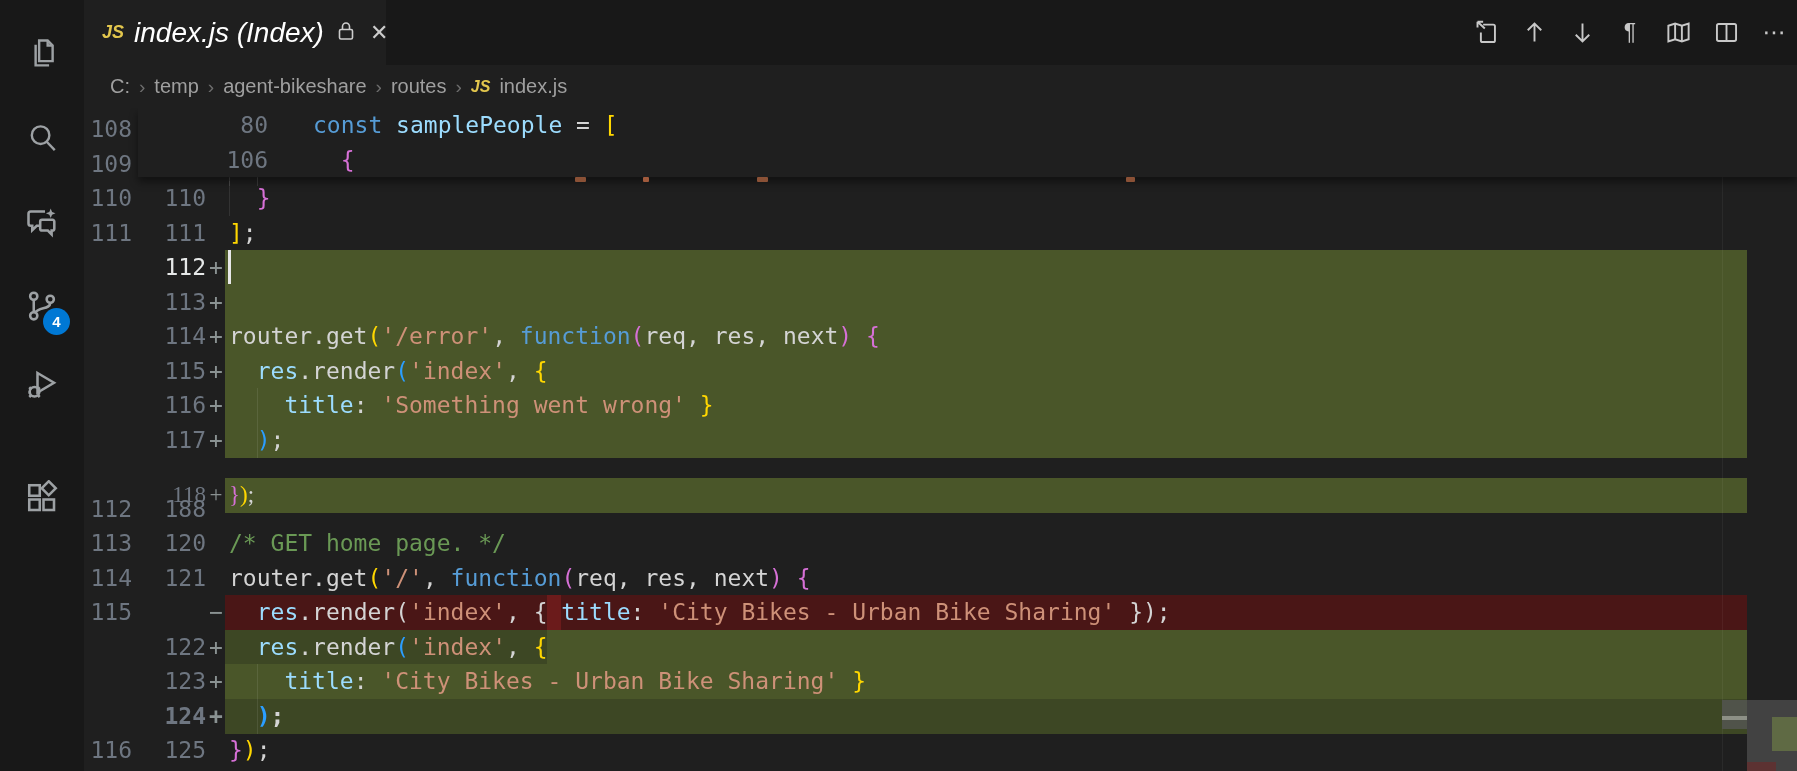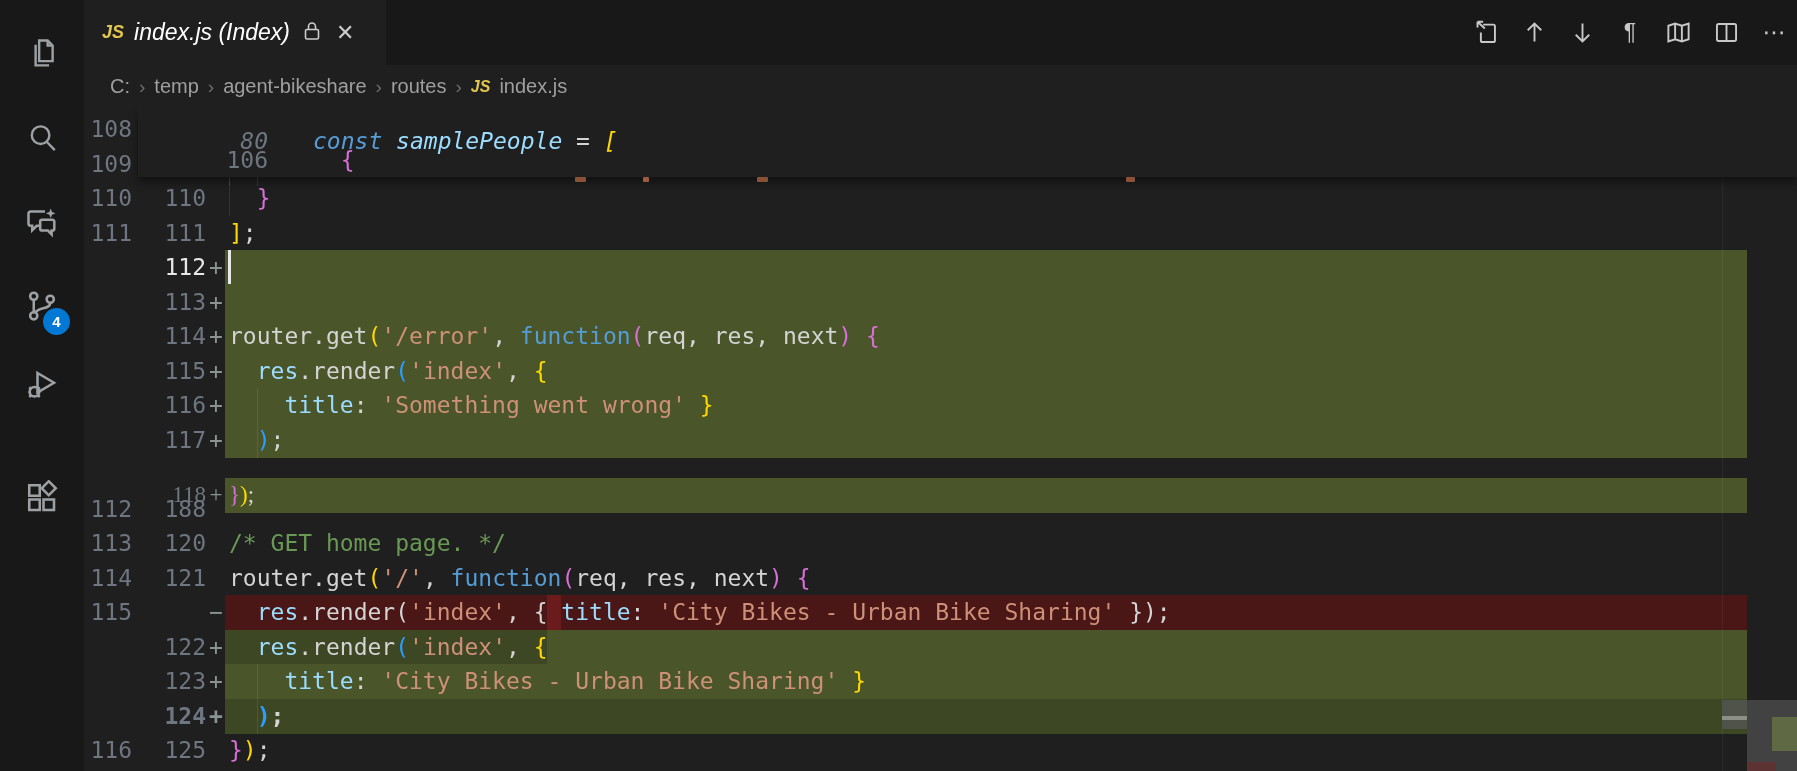--- a/index.html
+++ b/index.html
@@ -18,21 +18,21 @@
                font-weight:bold; display:flex; align-items:center; justify-content:center; }
 
   
   .main { position:absolute; left:84px; top:0; width:1713px; height:692px; }
 
   .tab-bar { position:absolute; left:0; top:0; width:1713px; height:65px;
              background:var(--bg-chrome); }
   .tab { position:absolute; left:0; top:0; width:302px; height:65px; background:var(--bg-editor);
          display:flex; align-items:center; padding:0 14px 0 18px; gap:10px; cursor:pointer; }
   .tab-js { color:var(--js-yellow); font-weight:bold; font-style:italic; font-size:18px; }
-  .tab-title { color:#ffffff; font-style:italic; font-size:23px; white-space:nowrap; }
+  .tab-title { color:#ffffff; font-style:italic; font-size:28px; white-space:nowrap; }
   .tab-lock svg { stroke:#cccccc; fill:none; stroke-width:1.6; }
   .tab-close { color:#cccccc; font-size:22px; margin-left:2px; cursor:pointer; }
 
   .editor-actions { position:absolute; right:8px; top:0; height:65px; display:flex;
                     align-items:center; gap:18px; }
   .ea-btn { width:30px; height:30px; display:flex; align-items:center; justify-content:center;
             color:#c8c8c8; font-size:23px; cursor:pointer; }
   .ea-btn svg { stroke:#c8c8c8; fill:none; stroke-width:1.7; }
 
   .breadcrumb { position:absolute; left:0; top:65px; width:1713px; height:43px;
@@ -312,21 +312,21 @@
             <span class="line-text"><span class="tk-b3">  )</span><span class="tk-fg">;</span></span>
           </div>
           <div class="code-row" style="top: 625px;">
             <span class="ln orig">116</span>
             <span class="ln mod">125</span>
             <span class="line-text"><span class="tk-b2">}</span><span class="tk-b1">)</span><span class="tk-fg">;</span></span>
           </div>
         </div>
 
       <div class="sticky" id="sticky">
-          <div class="sticky-row" style="top: 16px; font-style: italic;">
+          <div class="sticky-row" style="top: 0px;">
             <span class="sticky-ln">80</span>
             <span class="sticky-text"><span class="tk-kw">const</span><span class="tk-var"> samplePeople</span><span class="tk-fg"> = </span><span class="tk-b1">[</span></span>
           </div>
           <div class="sticky-row" style="top: 34.5px;">
             <span class="sticky-ln">106</span>
             <span class="sticky-text"><span class="tk-b2">  {</span></span>
           </div>
         </div>
 
       <div class="frag" style="left:491px; top:69px; width:11px; background:#8a5136"></div>

